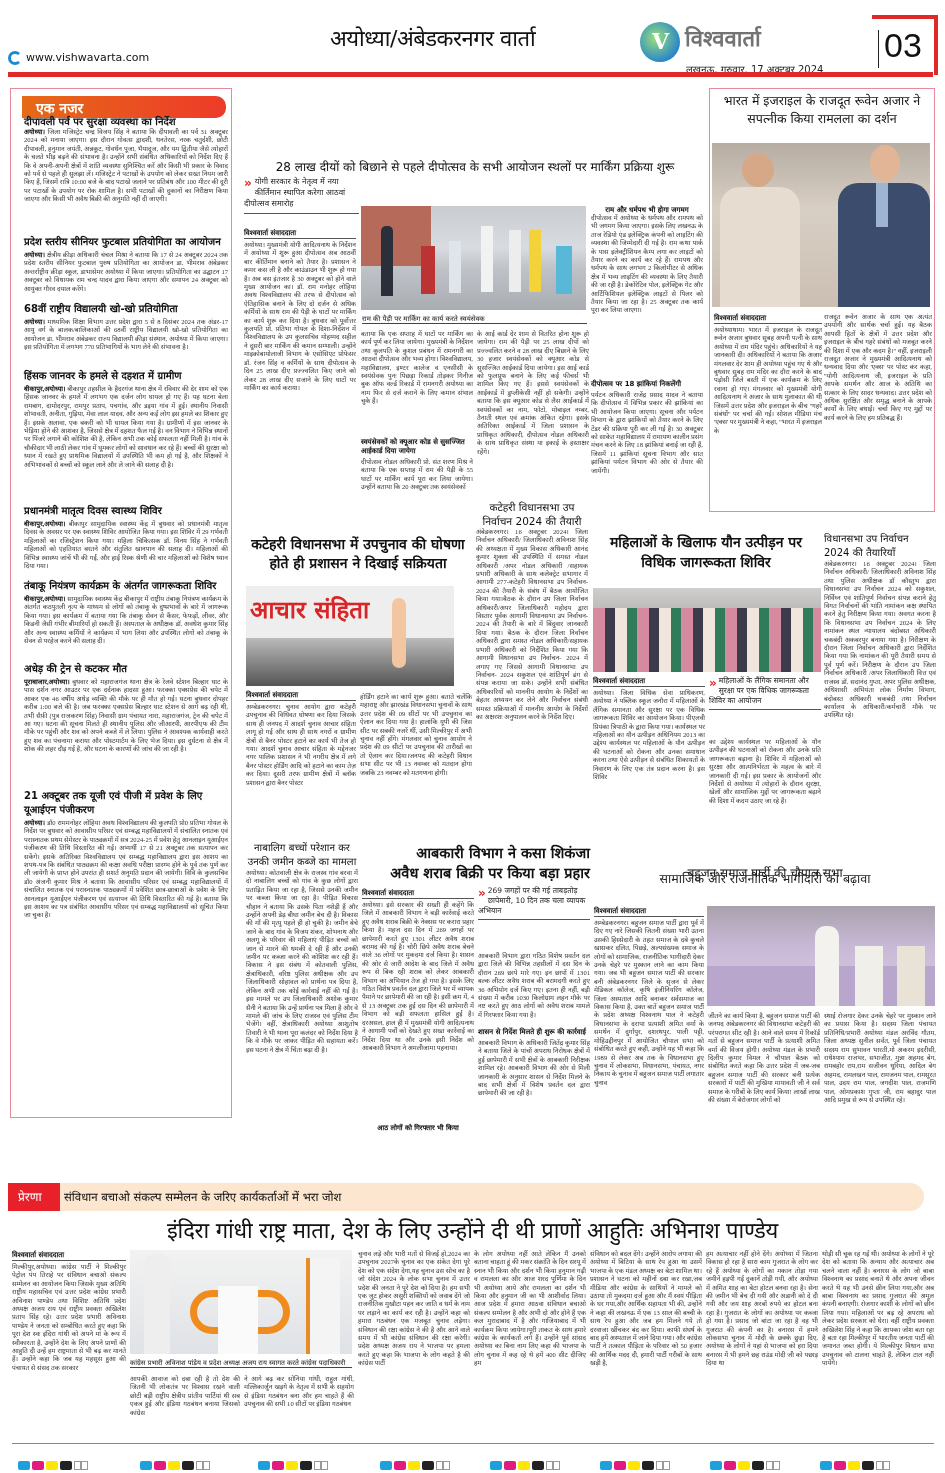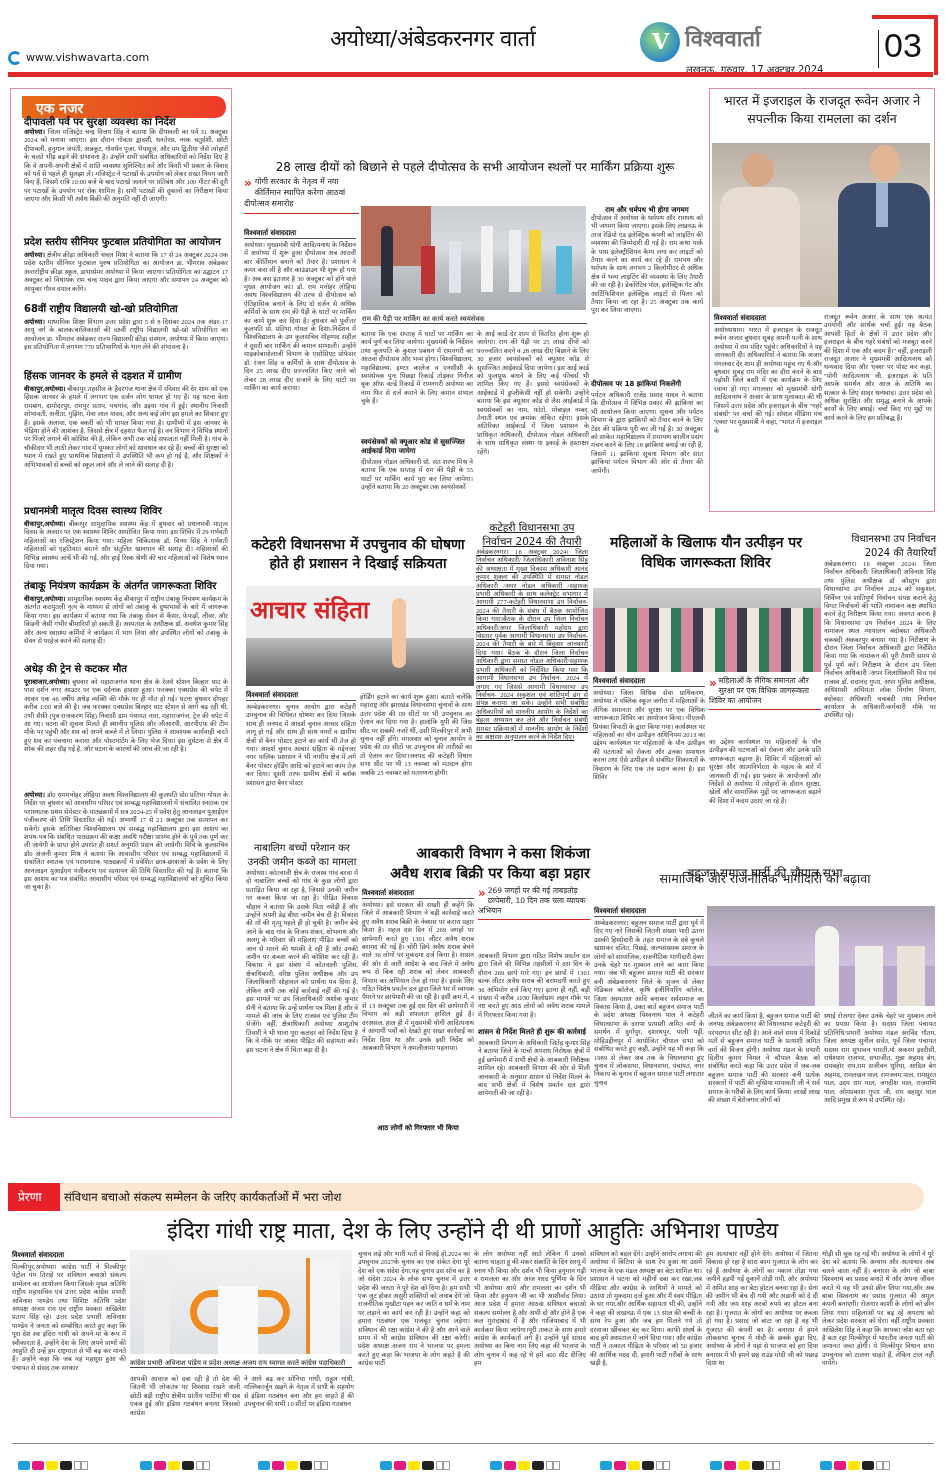--- a/index.html
+++ b/index.html
@@ -80,20 +80,21 @@
   </div>
   <div>
     <div class="hd lh">तंबाकू नियंत्रण कार्यक्रम के अंतर्गत जागरूकता शिविर</div>
     <p style="height:66px;overflow:hidden;margin-top:3px"><span class="dl">बीकापुर,अयोध्या।</span> <span>सामुदायिक स्वास्थ्य केंद्र बीकापुर में राष्ट्रीय तंबाकू नियंत्रण कार्यक्रम के अंतर्गत कठपुतली नृत्य के माध्यम से लोगों को तंबाकू के दुष्प्रभावों के बारे में जागरूक किया गया। इस कार्यक्रम में बताया गया कि तंबाकू सेवन से कैंसर, फेफड़ों, लीवर, और किडनी जैसी गंभीर बीमारियाँ हो सकती हैं। अस्पताल के अधीक्षक डॉ. अवधेश कुमार सिंह और अन्य स्वास्थ्य कर्मियों ने कार्यक्रम में भाग लिया और उपस्थित लोगों को तंबाकू के सेवन से परहेज करने की सलाह दी।</span></p>
   </div>
   <div>
     <div class="hd lh">अधेड़ की ट्रेन से कटकर मौत</div>
     <p style="height:110px;overflow:hidden;margin-top:3px"><span class="dl">पूराबाजार,अयोध्या।</span> <span>बुधवार को महाराजगंज थाना क्षेत्र के रेलवे स्टेशन बिल्हार घाट के पास दर्शन नगर आउटर पर एक दर्दनाक हादसा हुआ। फरक्का एक्सप्रेस की चपेट में आकर एक 46 वर्षीय अधेड़ व्यक्ति की मौके पर ही मौत हो गई। घटना बुधवार दोपहर करीब 1:00 बजे की है। जब फरक्का एक्सप्रेस बिल्हार घाट स्टेशन से आगे बढ़ रही थी, तभी सैफ़ी (पुत्र राजकरण सिंह) निवासी ग्राम पंचायत नारा, महाराजगंज, ट्रेन की चपेट में आ गए। घटना की सूचना मिलते ही स्थानीय पुलिस और जीआरपी, आरपीएफ की टीम मौके पर पहुंची और शव को अपने कब्जे में ले लिया। पुलिस ने आवश्यक कार्यवाही करते हुए शव का पंचनामा कराया और पोस्टमार्टम के लिए भेज दिया। इस दुर्घटना से क्षेत्र में शोक की लहर दौड़ गई है, और घटना के कारणों की जांच की जा रही है।</span></p>
   </div>
   <div>
+    <div class="hd lh">21 अक्टूबर तक यूजी एवं पीजी में प्रवेश के लिए यूआईएन पंजीकरण</div>
     <p style="height:200px;overflow:hidden;margin-top:3px"><span class="dl">अयोध्या।</span> <span>डॉ0 राममनोहर लोहिया अवध विश्वविद्यालय की कुलपति प्रो0 प्रतिभा गोयल के निर्देश पर बुधवार को आवासीय परिसर एवं सम्बद्ध महाविद्यालयों में संचालित स्नातक एवं परास्नातक प्रथम सेमेस्टर के पाठ्यक्रमों में सत्र 2024-25 में प्रवेश हेतु आनलाइन यूआईएन पंजीकरण की तिथि विस्तारित की गई। अभ्यर्थी 17 से 21 अक्टूबर तक सत्यापन कर सकेंगे। इसके अतिरिक्त विश्वविद्यालय एवं सम्बद्ध महाविद्यालय द्वारा इस आशय का शपथ-पत्र कि संबंधित पाठ्यक्रम की कक्षा अवधि परीक्षा प्रारम्भ होने के पूर्व तक पूर्ण कर ली जायेगी के प्राप्त होने उपरांत ही सशर्त अनुमति प्रदान की जायेगी। विवि के कुलसचिव डॉ0 अंजनी कुमार मिश्र ने बताया कि आवासीय परिसर एवं सम्बद्ध महाविद्यालयों में संचालित स्नातक एवं परास्नातक पाठ्यक्रमों में प्रवेशित छात्र-छात्राओं के प्रवेश के लिए आनलाइन यूआईएन पंजीकरण एवं सत्यापन की तिथि विस्तारित की गई है। बताया कि इस आशय का पत्र संबंधित आवासीय परिसर एवं सम्बद्ध महाविद्यालयों को सूचित किया जा चुका है।</span></p>
   </div>
 </div>
 
 <div class="abs hd" style="left:245px;top:88px;width:460px;text-align:center;font-size:27px;line-height:34px;">
 </div>
 <div class="abs" style="left:245px;top:158px;width:460px;text-align:center;font-size:12px;color:#111">28 लाख दीयों को बिछाने से पहले दीपोत्सव के सभी आयोजन स्थलों पर मार्किंग प्रक्रिया शुरू</div>
 
 <div class="abs" style="left:244px;top:176px;width:115px;">
   <span style="color:#e02a2a;font-weight:bold;font-size:12px;float:left;margin-right:3px">»</span>
@@ -143,34 +144,34 @@
 </div>
 <div class="abs" style="left:714px;top:313px;width:108px;">
   <div class="byline">विश्ववार्ता संवाददाता</div>
   <p style="height:184px;overflow:hidden">अयोध्याधाम। भारत में इजराइल के राजदूत रूवेन अजार बुधवार सुबह अपनी पत्नी के साथ अयोध्या में राम मंदिर पहुंचे। अधिकारियों ने यह जानकारी दी। अधिकारियों ने बताया कि अजार मंगलवार देर शाम ही अयोध्या पहुंच गए थे और बुधवार सुबह राम मंदिर का दौरा करने के बाद पड़ोसी जिले बस्ती में एक कार्यक्रम के लिए रवाना हो गए। मंगलवार को मुख्यमंत्री योगी आदित्यनाथ ने अजार के साथ मुलाकात की थी जिसमें उत्तर प्रदेश और इजराइल के बीच ''गहरे संबंधों'' पर चर्चा की गई। सोशल मीडिया मंच 'एक्स' पर मुख्यमंत्री ने कहा, ''भारत में इजराइल के</p>
 </div>
 <div class="abs" style="left:824px;top:313px;width:108px;">
   <p style="height:196px;overflow:hidden">राजदूत रूवेन अजार के साथ एक अत्यंत उपयोगी और सार्थक चर्चा हुई। यह बैठक आपसी हितों के क्षेत्रों में उत्तर प्रदेश और इजराइल के बीच गहरे संबंधों को मजबूत करने की दिशा में एक और कदम है।'' वहीं, इजराइली राजदूत अजार ने मुख्यमंत्री आदित्यनाथ को धन्यवाद दिया और 'एक्स' पर पोस्ट कर कहा, ''योगी आदित्यनाथ जी, इजराइल के प्रति आपके समर्थन और आज के अतिथि का सत्कार के लिए सादर धन्यवाद। उत्तर प्रदेश को अधिक सुरक्षित और समृद्ध बनाने के आपके कार्यों के लिए बधाई। चर्चा किए गए मुद्दों पर कार्य करने के लिए हम प्रतिबद्ध हैं।</p>
 </div>
 
 <div class="abs hd" style="left:244px;top:535px;width:228px;text-align:center;font-size:14px;line-height:19px">कटेहरी विधानसभा में उपचुनाव की घोषणा होते ही प्रशासन ने दिखाई सक्रियता</div>
-<div class="photo" style="left:246px;top:586px;width:228px;height:100px;background:#eee">
+<div class="photo" style="left:246px;top:586px;width:208px;height:100px;background:#eee">
   <div style="position:absolute;left:4px;top:6px;font-size:24px;font-weight:bold;color:#d72628;font-family:'DejaVu Sans',sans-serif">आचार संहिता</div>
   <div style="position:absolute;left:0;top:52px;width:228px;height:48px;background:linear-gradient(180deg,#bbb,#555)"></div>
   <div style="position:absolute;left:146px;top:12px;width:14px;height:70px;background:#f2c6a0;border-radius:7px"></div>
 </div>
 <div class="abs" style="left:246px;top:690px;width:110px;">
   <div class="byline">विश्ववार्ता संवाददाता</div>
   <p style="height:132px;overflow:hidden">अम्बेडकरनगर। चुनाव आयोग द्वारा कटेहरी उपचुनाव की विधिवत घोषणा कर दिया जिसके साथ ही जनपद में आदर्श चुनाव आचार संहिता लागू हो गई और साथ ही साथ नगरों व ग्रामीण क्षेत्रों से बैनर पोस्टर हटाने का कार्य भी तेज हो गया। आदर्श चुनाव आचार संहिता के मद्देनजर नगर पालिक प्रशासन ने भी नगरीय क्षेत्र में लगे बैनर पोस्टर होर्डिंग आदि को हटाने का काम तेज़ कर दिया। दूसरी तरफ ग्रामीण क्षेत्रों में ब्लॉक प्रशासन द्वारा बैनर पोस्टर</p>
 </div>
 <div class="abs" style="left:360px;top:693px;width:112px;">
   <p style="height:140px;overflow:hidden">होर्डिंग हटाने का कार्य शुरू हुआ। बताते चलेंकि महाराष्ट्र और झारखंड विधानसभा चुनावों के साथ उत्तर प्रदेश की 09 सीटों पर भी उपचुनाव का ऐलान कर दिया गया है। हालांकि यूपी की जिस सीट पर सबकी नजरें थीं, उसी मिल्कीपुर में अभी चुनाव नहीं होंगे। मंगलवार को चुनाव आयोग ने प्रदेश की 09 सीटों पर उपचुनाव की तारीखों का तो ऐलान कर दिया।जनपद की कटेहरी विधान सभा सीट पर भी 13 नवम्बर को मतदान होगा जबकि 23 नवम्बर को मतगणना होगी।</p>
 </div>
 
-<div class="abs" style="left:476px;top:520px;width:112px;text-decoration:underline;">
+<div class="abs" style="left:476px;top:500px;width:112px;">
   <div class="hd" style="font-size:10.5px;line-height:14px;text-align:center;font-weight:normal">कटेहरी विधानसभा उप निर्वाचन 2024 की तैयारी</div>
   <p style="height:266px;overflow:hidden">अंबेडकरनगर। 16 अक्टूबर 2024। जिला निर्वाचन अधिकारी/ जिलाधिकारी अविनाश सिंह की अध्यक्षता में मुख्य विकास अधिकारी आनंद कुमार शुक्ला की उपस्थिति में समस्त नोडल अधिकारी /अपर नोडल अधिकारी /सहायक प्रभारी अधिकारी के साथ कलेक्ट्रेट सभागार में आगामी 277-कटेहरी विधानसभा उप निर्वाचन- 2024 की तैयारी के संबंध में बैठक आयोजित किया गया।बैठक के दौरान उप जिला निर्वाचन अधिकारी/अपर जिलाधिकारी महोदय द्वारा विस्तार पूर्वक आगामी विधानसभा उप निर्वाचन- 2024 की तैयारी के बारे में बिंदुवार जानकारी दिया गया। बैठक के दौरान जिला निर्वाचन अधिकारी द्वारा समस्त नोडल अधिकारी/सहायक प्रभारी अधिकारी को निर्देशित किया गया कि आगामी विधानसभा उप निर्वाचन- 2024 में लगाए गए जिससे आगामी विधानसभा उप निर्वाचन- 2024 सकुशल एवं शांतिपूर्ण ढंग से संपन्न कराया जा सके। उन्होंने सभी संबंधित अधिकारियों को माननीय आयोग के निर्देशों का बेहतर अध्ययन कर लेने और निर्वाचन संबंधी समस्त प्रक्रियाओं में माननीय आयोग के निर्देशों का अक्षरशः अनुपालन करने के निर्देश दिए।</p>
 </div>
 
 <div class="abs hd" style="left:592px;top:532px;width:228px;text-align:center;font-size:14px;line-height:20px">महिलाओं के खिलाफ यौन उत्पीड़न पर विधिक जागरूकता शिविर</div>
 <div class="photo" style="left:593px;top:588px;width:228px;height:84px;background:linear-gradient(180deg,#cfcfcf,#8a7f7a)">
   <div style="position:absolute;left:0;top:20px;width:228px;height:64px;background:repeating-linear-gradient(90deg,#d58aa0 0 12px,#3b3b4b 12px 22px,#f0e6de 22px 34px,#2f7b5a 34px 44px)"></div>
 </div>
 <div class="abs" style="left:593px;top:676px;width:112px;">
   <div class="byline">विश्ववार्ता संवाददाता</div>
@@ -179,21 +180,21 @@
 <div class="abs" style="left:709px;top:676px;width:112px;">
   <span style="color:#e02a2a;font-weight:bold;font-size:12px;float:left;margin-right:2px">»</span>
   <div style="font-size:7.5px;line-height:10px;color:#222">महिलाओं के लैंगिक समानता और सुरक्षा पर एक विधिक जागरूकता शिविर का आयोजन</div>
   <div style="height:1px;background:#c22;margin-top:3px"></div>
 </div>
 <div class="abs" style="left:709px;top:738px;width:112px;">
   <p style="height:84px;overflow:hidden">का उद्देश्य कार्यस्थल पर महिलाओं के यौन उत्पीड़न की घटनाओं को रोकना और उनके प्रति जागरूकता बढ़ाना है। शिविर में महिलाओं को सुरक्षा और आत्मनिर्भरता के महत्व के बारे में जानकारी दी गई। इस प्रकार के आयोजनों और निर्देशों से अयोध्या में त्योहारों के दौरान सुरक्षा, खेलों और सामाजिक मुद्दों पर जागरूकता बढ़ाने की दिशा में कदम उठाए जा रहे हैं।</p>
 </div>
 
 <div class="abs" style="left:824px;top:532px;width:112px;">
-  <div class="hd" style="font-size:10px;line-height:14px;text-align:right;font-weight:normal">विधानसभा उप निर्वाचन 2024 की तैयारियाँ</div>
+  <div class="hd" style="font-size:10px;line-height:14px;text-align:left;font-weight:normal">विधानसभा उप निर्वाचन 2024 की तैयारियाँ</div>
   <p style="height:262px;overflow:hidden">अंबेडकरनगर। 16 अक्टूबर 2024। जिला निर्वाचन अधिकारी/ जिलाधिकारी अविनाश सिंह तथा पुलिस अधीक्षक डॉ कौस्तुभ द्वारा विधानसभा उप निर्वाचन 2024 को सकुशल, निर्विघ्न एवं शांतिपूर्ण निर्वाचन संपन्न कराने हेतु विगत निर्वाचनों की भांति नामांकन कक्ष स्थापित करने हेतु निरीक्षण किया गया। अवगत करना है कि विधानसभा उप निर्वाचन 2024 के लिए नामांकन स्थल न्यायालय बंदोबस्त अधिकारी चकबंदी अकबरपुर बनाया गया है। निरीक्षण के दौरान जिला निर्वाचन अधिकारी द्वारा निर्देशित किया गया कि नामांकन की पूरी तैयारी समय से पूर्व पूर्ण करें। निरीक्षण के दौरान उप जिला निर्वाचन अधिकारी /अपर जिलाधिकारी वित्त एवं राजस्व डॉ. सदानंद गुप्ता, अपर पुलिस अधीक्षक, अधिशासी अभियंता लोक निर्माण विभाग, बंदोबस्त अधिकारी चकबंदी तथा निर्वाचन कार्यालय के अधिकारी/कर्मचारी मौके पर उपस्थित रहे।</p>
 </div>
 
 <div class="abs" style="left:246px;top:841px;width:112px;">
   <div class="hd" style="font-size:10px;line-height:14px;text-align:center;font-weight:normal">नाबालिग बच्चों परेशान कर उनकी जमीन कब्जे का मामला</div>
   <p style="height:284px;overflow:hidden">अयोध्या। कोतवाली क्षेत्र के राजस्व गांव बरवा में दो नाबालिग बच्चों को गांव के कुछ लोगों द्वारा प्रताड़ित किया जा रहा है, जिससे उनकी जमीन पर कब्जा किया जा रहा है। पीड़ित विकास चौहान ने बताया कि उसके पिता नशेड़ी हैं और उन्होंने अपनी डेढ़ बीघा जमीन बेच दी है। विकास की माँ की मृत्यु पहले ही हो चुकी है। जमीन बेचे जाने के बाद गांव के विजय शंकर, शोभनाथ और अलगू के परिवार की महिलाएं पीड़ित बच्चों को जान से मारने की धमकी दे रही हैं और उनकी जमीन पर कब्जा करने की कोशिश कर रही हैं। विकास ने इस संबंध में कोतवाली पुलिस, क्षेत्राधिकारी, वरिष्ठ पुलिस अधीक्षक और उप जिलाधिकारी सोहावल को प्रार्थना पत्र दिया है, लेकिन अभी तक कोई कार्रवाई नहीं की गई है।इस मामले पर उप जिलाधिकारी अशोक कुमार सैनी ने बताया कि उन्हें प्रार्थना पत्र मिला है और वे मामले की जांच के लिए राजस्व एवं पुलिस टीम भेजेंगे। वहीं, क्षेत्राधिकारी अयोध्या आशुतोष तिवारी ने भी थाना पूरा कलंदर को निर्देश दिया है कि वे मौके पर जाकर पीड़ित की सहायता करें।इस घटना ने क्षेत्र में चिंता बढ़ा दी है।</p>
 </div>
 
 <div class="abs hd" style="left:362px;top:843px;width:228px;text-align:right;font-size:14.5px;line-height:20px">
   <div>आबकारी विभाग ने कसा शिकंजा</div>

